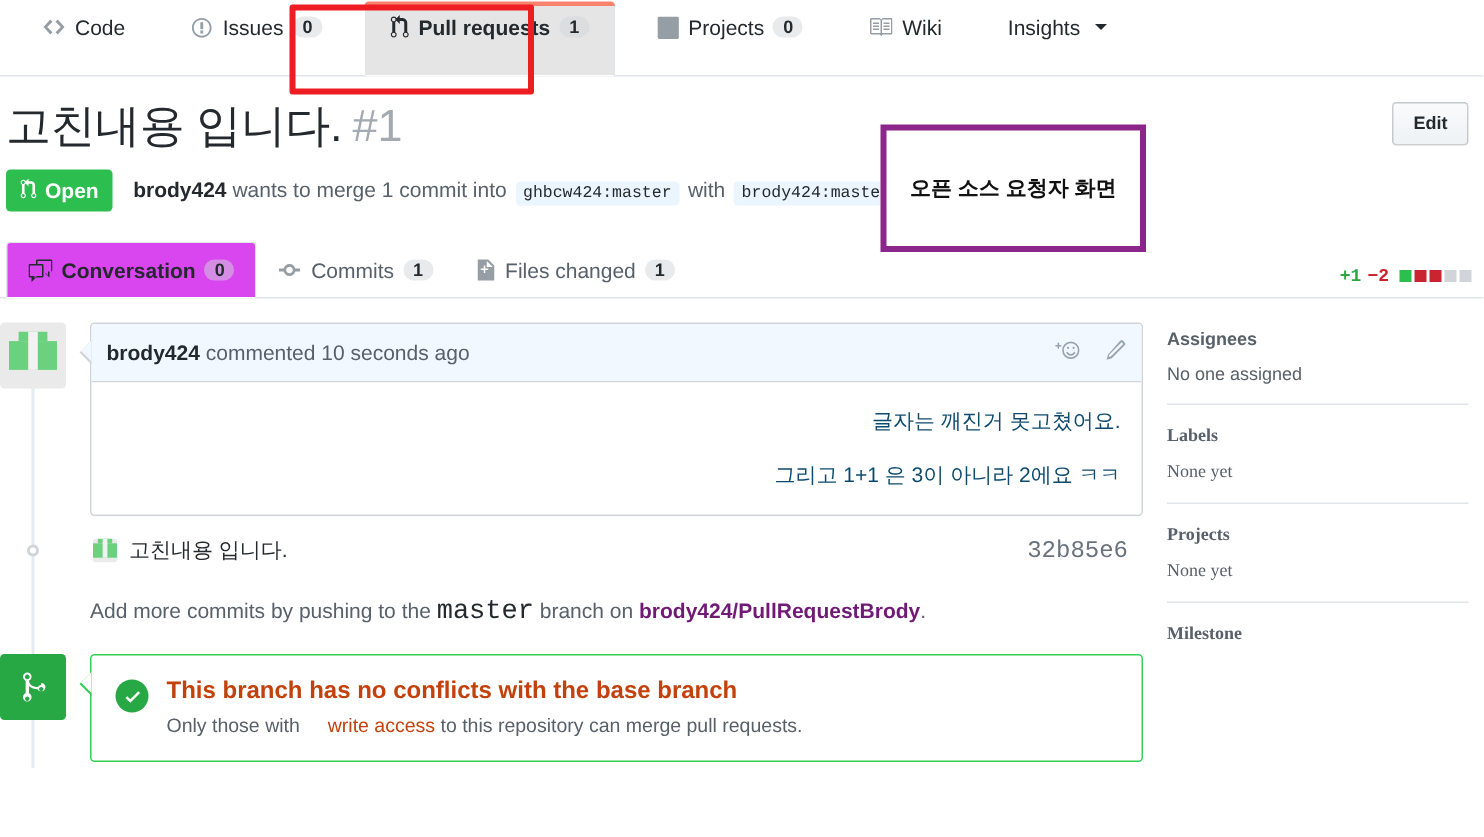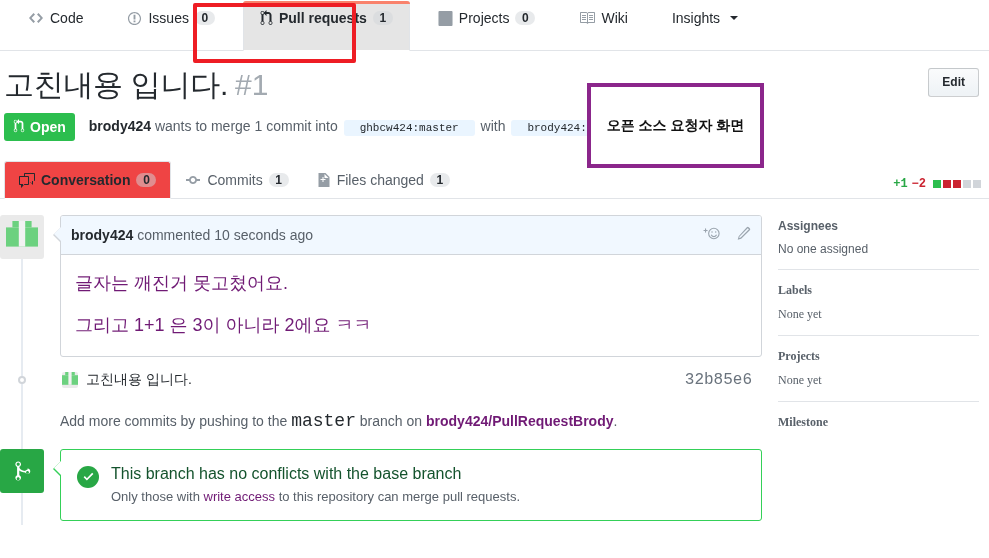--- a/index.html
+++ b/index.html
@@ -98,37 +98,37 @@
     font-size: 14px; font-weight: 600; line-height: 1;
     padding: 6px 9px; border-radius: 3px;
   }
   .meta-text { margin-left: 6px; }
   .meta-text b { color: #24292e; font-weight: 600; }
   .branch-chip {
     display: inline-block;
     font-family: "Liberation Mono", "DejaVu Sans Mono", monospace;
     font-size: 11px; color: #24292e;
     background: #eaf5ff; border-radius: 3px;
-    padding: 2px 16px; margin: 0 2px;
+    padding: 2px 5px; margin: 0 2px;
   }
 
   
   .tabs {
     position: absolute; top: 161px; left: 0; width: 989px; height: 38px;
     border-bottom: 1px solid #e1e4e8;
     display: flex; align-items: flex-end; padding-left: 4px;
   }
   .tab {
     display: flex; align-items: center; gap: 6px;
     height: 37px; padding: 0 14px;
     font-size: 14px; color: #586069; cursor: pointer; white-space: nowrap;
   }
   .tab .t-ico { color: #959da5; display: inline-flex; align-items: center; }
   .tab.active {
-    background: #ef4444; color: #24292e; font-weight: 600;
+    background: #d946ef; color: #24292e; font-weight: 600;
     border: 1px solid #e1e4e8; border-bottom-color: #fff;
     border-radius: 3px 3px 0 0;
     margin-bottom: -1px; height: 38px;
   }
   .tab.active .t-ico { color: #24292e; }
   .diffstat {
     position: absolute; right: 8px; bottom: 7px;
     display: flex; align-items: center; gap: 4px;
     font-size: 12px; font-weight: 600;
     font-family: "Liberation Mono","DejaVu Sans Mono", monospace;
@@ -178,21 +178,21 @@
     border-color: transparent #f1f8ff transparent transparent;
   }
   .comment-head {
     display: flex; align-items: center;
     background: #f1f8ff; border-bottom: 1px solid #d1d5da;
     border-radius: 2px 2px 0 0;
     padding: 9px 10px; font-size: 14px; color: #586069;
   }
   .comment-head b { color: #24292e; font-weight: 600; }
   .head-actions { margin-left: auto; display: flex; align-items: center; gap: 14px; color: #9aa4ae; }
-  .comment-body { padding: 15px 14px 16px; font-size: 18px; line-height: 1.55; color: #701a75; }
+  .comment-body { padding: 15px 14px 16px; font-size: 14px; line-height: 1.55; color: #0c4a6e; text-align: right; }
   .comment-body p { margin: 0 0 14px; }
   .comment-body p:last-child { margin-bottom: 0; }
 
   
   .commit-row {
     position: relative; display: flex; align-items: center;
     padding: 14px 10px 14px 0; margin-left: 0; font-size: 14px;
   }
   .commit-dot {
     width: 44px; flex: none; display: flex; align-items: center; justify-content: center;
@@ -240,23 +240,23 @@
   .merge-box::after {
     left: -7px; border-width: 7px 7px 7px 0;
     border-color: transparent #fff transparent transparent;
   }
   .merge-inner { display: flex; align-items: flex-start; gap: 12px; }
   .check-circle {
     width: 22px; height: 22px; border-radius: 50%; background: #28a745;
     flex: none; display: flex; align-items: center; justify-content: center;
     color: #fff; margin-top: 2px;
   }
-  .merge-title { font-size: 16px; font-weight: 400; color: #14532d; line-height: 1.3; }
+  .merge-title { font-size: 16px; font-weight: 700; color: #c2410c; line-height: 1.3; }
   .merge-sub { font-size: 13px; color: #586069; margin-top: 4px; }
-  .merge-sub a { color: #701a75; text-decoration: none; }
+  .merge-sub a { color: #c2410c; text-decoration: none; margin-left: 15px; }
 
   
   .side-sec { padding: 0 0 13px; }
   .side-sec + .side-sec { border-top: 1px solid #e1e4e8; padding-top: 13px; font-family: Liberation Serif, serif; }
   .side-h { font-size: 12px; font-weight: 600; color: #586069; margin-bottom: 9px; }
   .side-v { font-size: 12px; color: #586069; }
 </style>
 </head>
 <body>
 

